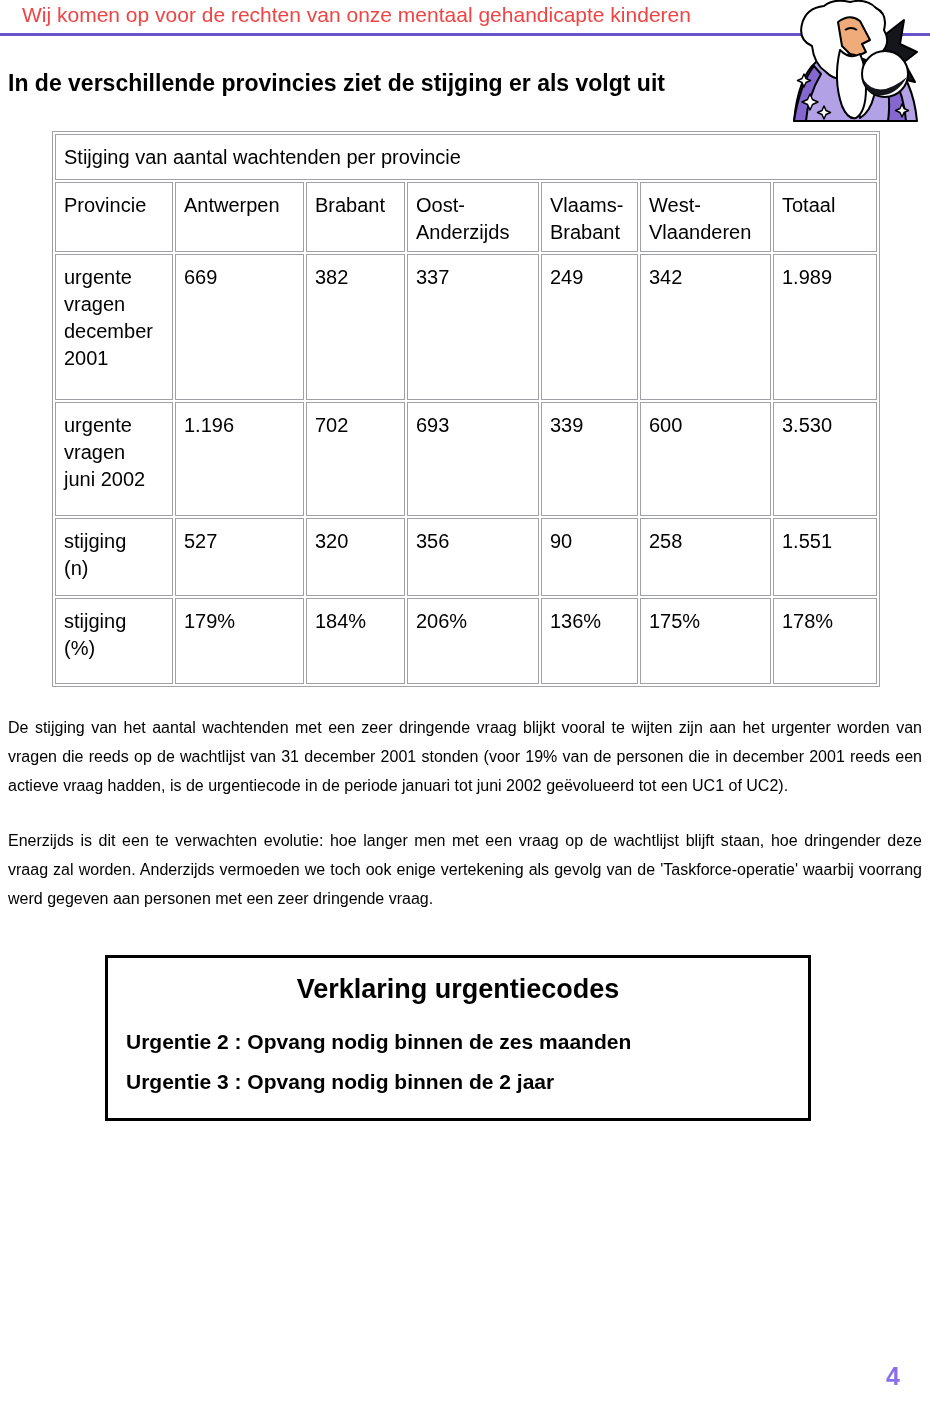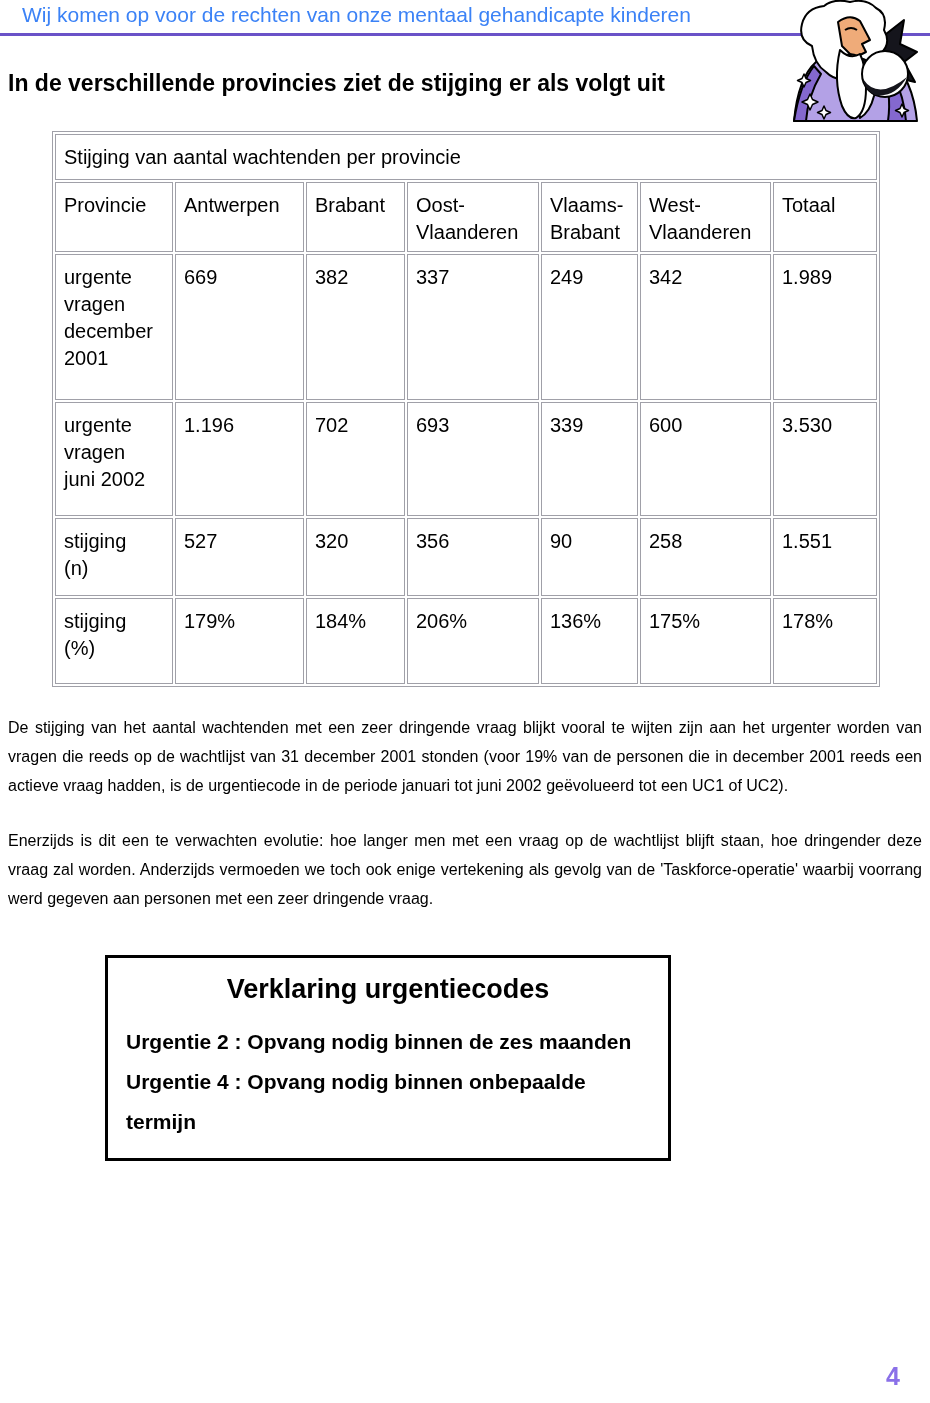--- a/index.html
+++ b/index.html
@@ -19,21 +19,21 @@
     font-size: 40px;
     line-height: 46px;
     font-weight: 700;
     letter-spacing: -1px;
     color: #8a70e8;
   }
   .masthead-subtitle {
     margin: 2px 0 0 22px;
     font-size: 21px;
     line-height: 26px;
-    color: #3b82f6;
+    color: #ef4444;
   }
   .header-rule {
     margin-top: 5px;
     width: 930px;
     height: 3px;
     background: #6a52c8;
   }
   .wizard-art {
     position: absolute;
     top: 0;
@@ -84,21 +84,21 @@
   .body-par {
     margin: 26px 8px 0 8px;
     font-size: 16px;
     line-height: 29px;
     text-align: justify;
   }
   .body-par + .body-par { }
   
   .urgency-box {
     margin: 42px 0 0 105px;
-    width: 566px;
+    width: 706px;
     border: 3px solid #000000;
     padding: 14px 16px 16px 16px;
   }
   .urgency-title {
     text-align: center;
     font-size: 27px;
     line-height: 34px;
     font-weight: 700;
     margin-bottom: 16px;
   }
@@ -173,21 +173,21 @@
     </colgroup>
     <tbody>
       <tr class="r-caption">
         <td colspan="7">Stijging van aantal wachtenden per provincie</td>
       </tr>
       <tr class="r-head">
         <td>Provincie</td>
         <td>Antwerpen</td>
         <td>Brabant</td>
         <td>Oost-
-Vlaanderen</td>
+Anderzijds</td>
         <td>Vlaams-
 Brabant</td>
         <td>West-
 Vlaanderen</td>
         <td>Totaal</td>
       </tr>
       <tr class="r-a">
         <td>urgente
 vragen
 december
@@ -232,18 +232,18 @@
       </tr>
     </tbody>
   </table>
 
   <p class="body-par">De stijging van het aantal wachtenden met een zeer dringende vraag blijkt vooral te wijten zijn aan het urgenter worden van vragen die reeds op de wachtlijst van 31 december 2001 stonden (voor 19% van de personen die in december 2001 reeds een actieve vraag hadden, is de urgentiecode in de periode januari tot juni 2002 geëvolueerd tot een UC1 of UC2).</p>
   <p class="body-par">Enerzijds is dit een te verwachten evolutie: hoe langer men met een vraag op de wachtlijst blijft staan, hoe dringender deze vraag zal worden. Anderzijds vermoeden we toch ook enige vertekening als gevolg van de 'Taskforce-operatie' waarbij voorrang werd gegeven aan personen met een zeer dringende vraag.</p>
 
   <div class="urgency-box">
     <div class="urgency-title">Verklaring urgentiecodes</div>
     <div class="urgency-item">Urgentie 2 : Opvang nodig binnen de zes maanden</div>
-    <div class="urgency-item">Urgentie 4 : Opvang nodig binnen onbepaalde termijn</div>
+    <div class="urgency-item">Urgentie 3 : Opvang nodig binnen de 2 jaar</div>
   </div>
 
   <div class="page-number">4</div>
 
 </div>
 
 </body></html>

